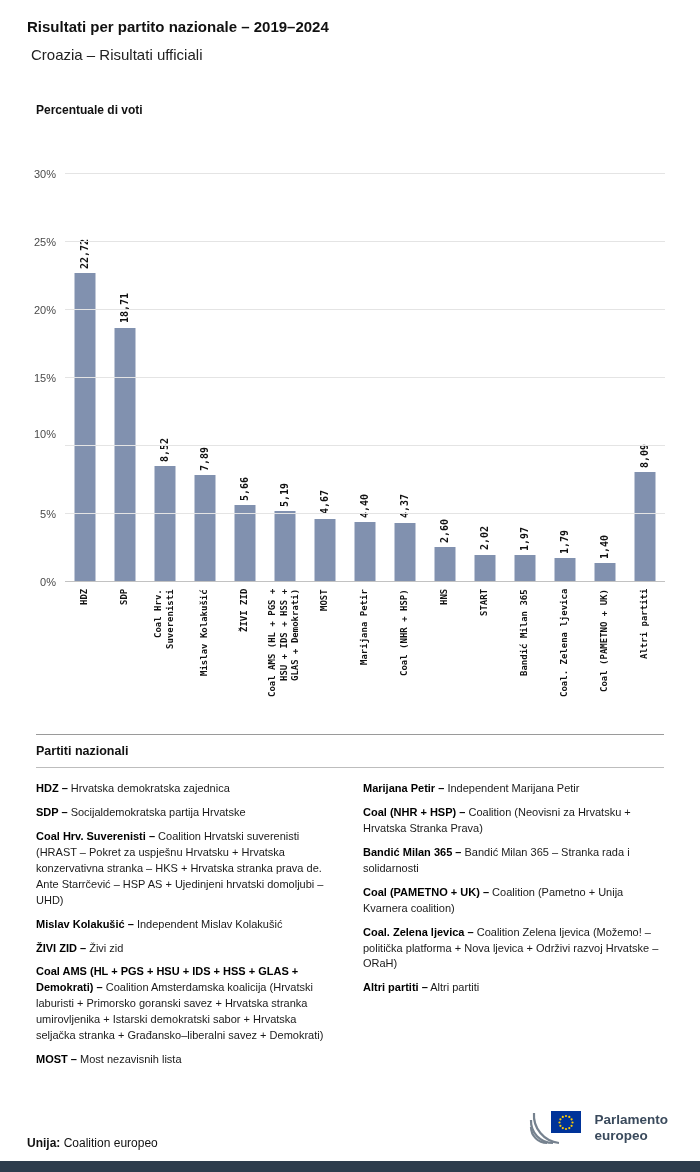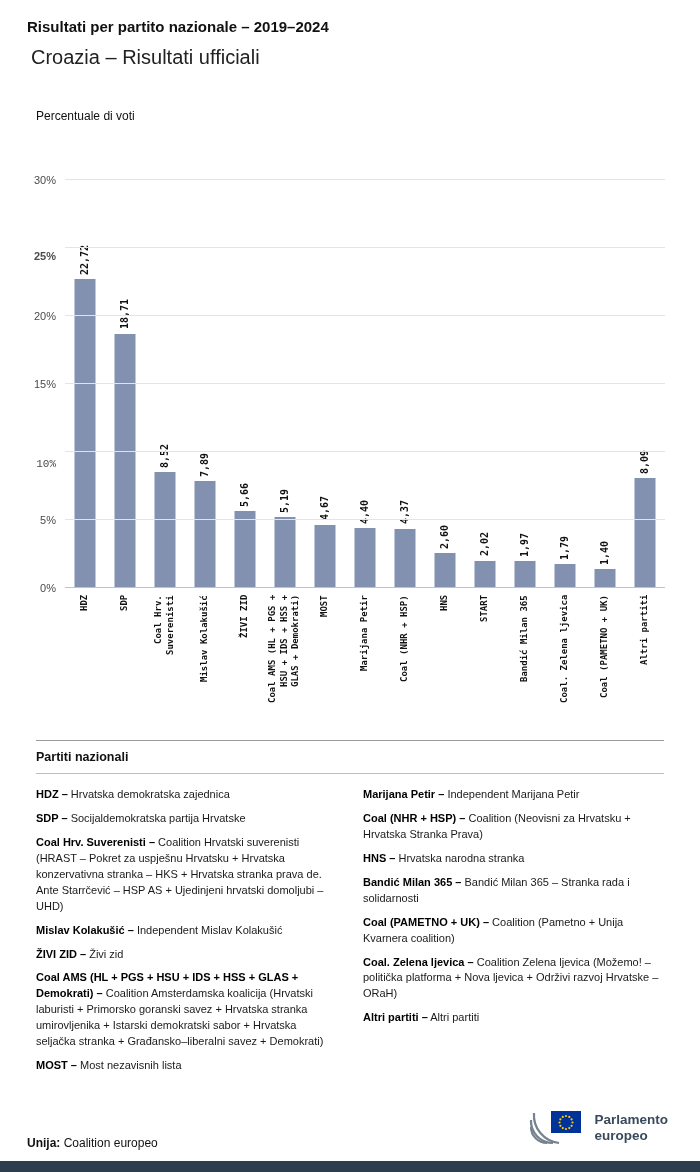--- a/index.html
+++ b/index.html
@@ -1,22 +1,22 @@
 <!DOCTYPE html>
 <html><head>
 <meta charset="utf-8">
 <style>
   * { box-sizing: border-box; margin: 0; padding: 0; }
   html, body { background: #ffffff; }
   body { font-family: "Liberation Sans", sans-serif; color: #1a1a1a; }
   .page { width: 700px; height: 1172px; position: relative; background: #fff; overflow: hidden; margin: 0 auto; }
 
   .title { margin: 18px 12px 0 27px; font-size: 15px; font-weight: bold; color: #111; }
-  .subtitle { margin: 11px 0 0 31px; font-size: 20px; font-weight: normal; color: #222; }
-  .axis-title { margin: 40px 0 0 36px; font-size: 12px; font-weight: normal; color: #111; }
+  .subtitle { margin: 11px 0 0 31px; font-size: 15px; font-weight: normal; color: #222; }
+  .axis-title { margin: 40px 0 0 36px; font-size: 12px; font-weight: bold; color: #111; }
 
   .plot { position: relative; margin: 57px 35px 0 65px; height: 408px; }
   .gridline { position: absolute; left: 0; right: 0; height: 1px; background: #e4e4e4; }
   .gridline.zero { background: #c2c2c2; }
   .ytick { position: absolute; right: calc(100% + 9px); transform: translateY(50%); font-size: 11px; color: #4a4a4a; white-space: nowrap; }
 
   .bars { position: absolute; inset: 0; display: flex; }
   .bar-slot { flex: 1; position: relative; }
   .bar { position: absolute; bottom: 0; left: 50%; transform: translateX(-50%); width: 21px; }
   .vlabel {
@@ -124,27 +124,27 @@
           <div class="bar-slot">
             <div class="bar" style="height: 110.024px; background: rgb(129, 145, 175);"></div>
             <div class="vlabel" style="bottom: 114.024px;">8,09</div>
           </div>
         </div>
     <div class="gridline zero" style="bottom: 0px;"></div>
         <div class="ytick" style="bottom: 0px;">0%</div>
         <div class="gridline" style="bottom: 68px;"></div>
         <div class="ytick" style="bottom: 68px;">5%</div>
         <div class="gridline" style="bottom: 136px;"></div>
-        <div class="ytick" style="bottom: 124px; font-family: Liberation Mono, monospace;">10%</div>
+        <div class="ytick" style="bottom: 148px;">10%</div>
         <div class="gridline" style="bottom: 204px;"></div>
         <div class="ytick" style="bottom: 204px;">15%</div>
         <div class="gridline" style="bottom: 272px;"></div>
         <div class="ytick" style="bottom: 272px;">20%</div>
         <div class="gridline" style="bottom: 340px;"></div>
-        <div class="ytick" style="bottom: 332px; font-weight: bold;">25%</div>
+        <div class="ytick" style="bottom: 340px;">25%</div>
         <div class="gridline" style="bottom: 408px;"></div>
         <div class="ytick" style="bottom: 408px;">30%</div>
       </div>
     <div class="cats">
         <div class="cat-slot">
           <div class="vcat">HDZ</div>
         </div>
         <div class="cat-slot">
           <div class="vcat">SDP</div>
         </div>
@@ -201,21 +201,20 @@
           <p class="legend-item"><b>SDP –</b> Socijaldemokratska partija Hrvatske</p>
           <p class="legend-item"><b>Coal Hrv. Suverenisti –</b> Coalition Hrvatski suverenisti (HRAST – Pokret za uspješnu Hrvatsku + Hrvatska konzervativna stranka – HKS + Hrvatska stranka prava de. Ante Starrčević – HSP AS + Ujedinjeni hrvatski domoljubi – UHD)</p>
           <p class="legend-item"><b>Mislav Kolakušić –</b> Independent Mislav Kolakušić</p>
           <p class="legend-item"><b>ŽIVI ZID –</b> Živi zid</p>
           <p class="legend-item"><b>Coal AMS (HL + PGS + HSU + IDS + HSS + GLAS + Demokrati) –</b> Coalition Amsterdamska koalicija (Hrvatski laburisti + Primorsko goranski savez + Hrvatska stranka umirovljenika + Istarski demokratski sabor + Hrvatska seljačka stranka + Građansko–liberalni savez + Demokrati)</p>
           <p class="legend-item"><b>MOST –</b> Most nezavisnih lista</p>
         </div>
       <div class="legend-col">
           <p class="legend-item"><b>Marijana Petir –</b> Independent Marijana Petir</p>
           <p class="legend-item"><b>Coal (NHR + HSP) –</b> Coalition (Neovisni za Hrvatsku + Hrvatska Stranka Prava)</p>
-          <p class="legend-item"><b>HNS –</b> Hrvatska narodna stranka</p>
           <p class="legend-item"><b>Bandić Milan 365 –</b> Bandić Milan 365 – Stranka rada i solidarnosti</p>
           <p class="legend-item"><b>Coal (PAMETNO + UK) –</b> Coalition (Pametno + Unija Kvarnera coalition)</p>
           <p class="legend-item"><b>Coal. Zelena ljevica –</b> Coalition Zelena ljevica (Možemo! – politička platforma + Nova ljevica + Održivi razvoj Hrvatske – ORaH)</p>
           <p class="legend-item"><b>Altri partiti –</b> Altri partiti</p>
         </div>
     </div>
   </div>
 
   <div class="footer">
     <p class="source"><b>Unija:</b> <span>Coalition europeo</span></p>

